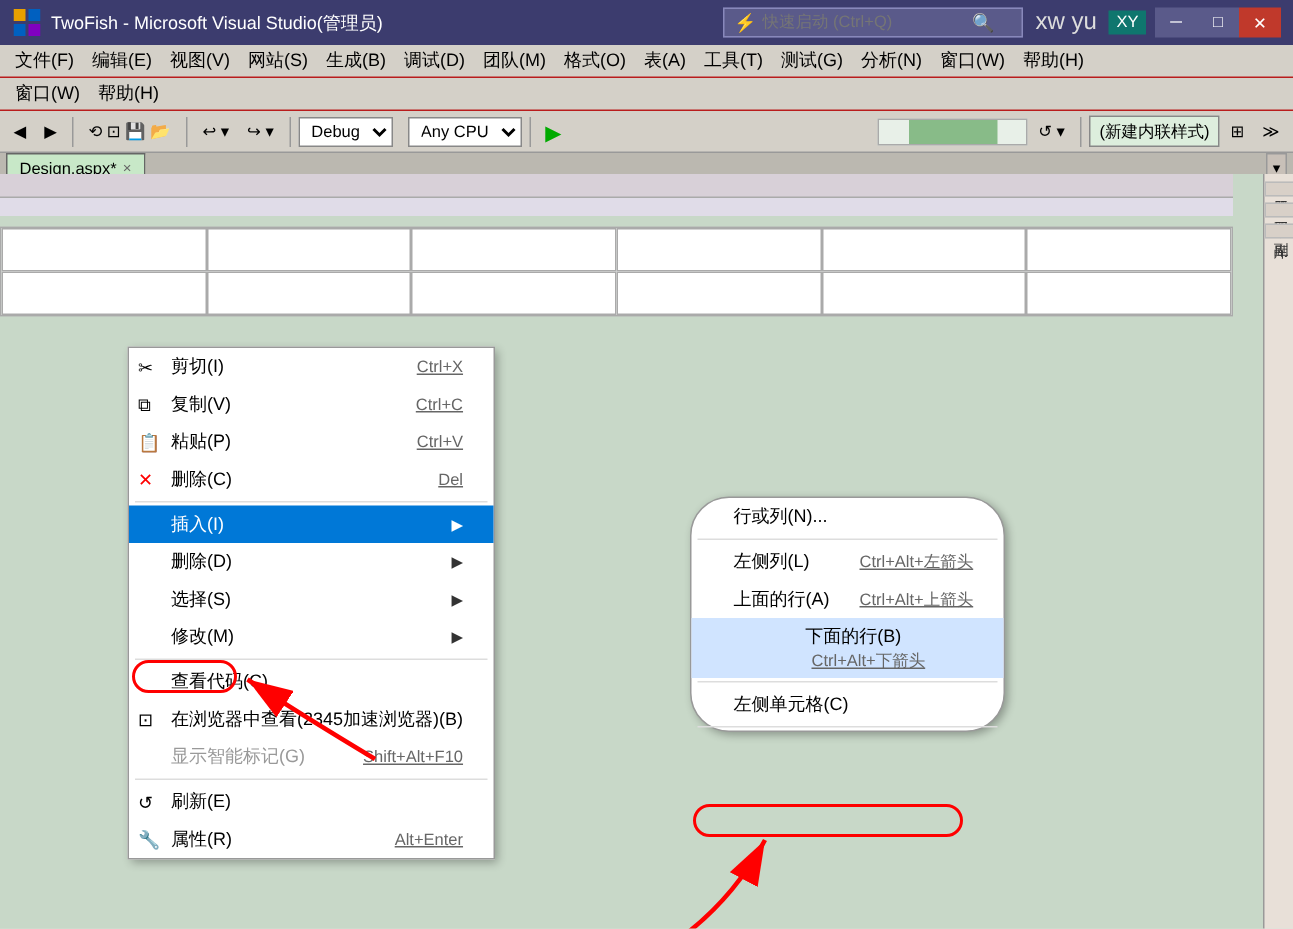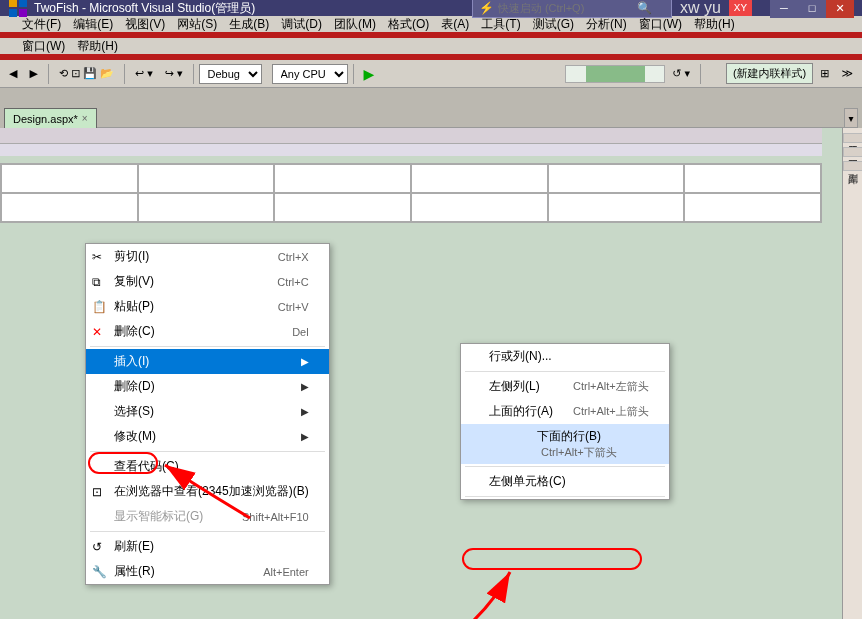--- a/index.html
+++ b/index.html
@@ -8,21 +8,21 @@
       height: 619px;
       font-family: 'Microsoft YaHei', SimSun, sans-serif;
       font-size: 12px;
       background: #f0f0f0;
       overflow: hidden;
       position: relative;
     }
 
     
     .title-bar {
-      height: 16px;
+      height: 30px;
       background: #3c3c6e;
       display: flex;
       align-items: center;
       padding: 0 8px;
       color: white;
       font-size: 12px;
     }
     .title-bar-logo {
       width: 20px;
       height: 20px;
@@ -68,24 +68,24 @@
     .title-bar-user {
       color: #ddd;
       font-size: 16px;
       margin-right: 8px;
     }
 
     
     .menu-bar {
       height: 22px;
       background: #d4d0c8;
-      border-bottom: 6px solid #b91c1c;
-      display: flex;
-      align-items: center;
-      padding: 0 16px;
+      border-bottom: 1px solid #b91c1c;
+      display: flex;
+      align-items: flex-end;
+      padding: 0 4px;
     }
     .menu-item {
       padding: 2px 6px;
       font-size: 12px;
       color: #000;
       cursor: pointer;
       white-space: nowrap;
     }
 
     
@@ -120,29 +120,27 @@
     .play-btn {
       color: #00aa00;
       font-size: 14px;
     }
     .new-window-btn {
       background: #ddeedd;
       border: 1px solid #888;
       padding: 2px 6px;
       font-size: 11px;
       cursor: pointer;
-      margin-left: 20px;
     }
 
     
     .tab-bar {
-      height: 40px;
+      height: 14px;
       background: #bbb8b0;
       display: flex;
-      align-items: flex-end;
       padding: 0 4px;
     }
     .tab {
       height: 20px;
       background: #f5f5f5;
       border: 1px solid #999;
       border-bottom: none;
       padding: 0 8px;
       display: flex;
       align-items: center;
@@ -222,20 +220,21 @@
     }
     .context-menu-sep {
       height: 1px;
       background: #ddd;
       margin: 2px 4px;
     }
     .context-menu-shortcut {
       margin-left: 20px;
       color: #666;
       font-size: 11px;
+      text-decoration: underline;
     }
     .context-menu-arrow {
       font-size: 10px;
       color: #333;
     }
     .context-menu-icon {
       position: absolute;
       left: 6px;
       font-size: 12px;
     }
@@ -283,21 +282,21 @@
       <rect x="10" y="10" width="8" height="8" fill="#8000c0"></rect>
     </svg>
   </div>
   <span class="title-bar-title">TwoFish - Microsoft Visual Studio(管理员)</span>
   <div class="title-bar-search">
     <span style="color:#aaa;margin-right:4px;">⚡</span>
     <input type="text" placeholder="快速启动 (Ctrl+Q)" style="">
     <span style="color:#aaa;">🔍</span>
   </div>
   <span class="title-bar-user">xw yu</span>
-  <div style="background:#ef4444;color:white;padding:2px 5px;font-size:11px;margin-right:18px;font-family:Liberation Mono, monospace;">XY</div>
+  <div style="background:#0f766e;color:white;padding:2px 5px;font-size:11px;margin-right:6px;">XY</div>
   <button class="title-btn">─</button>
   <button class="title-btn">□</button>
   <button class="title-btn close">✕</button>
 </div>
 
 <div class="menu-bar">
   <div class="menu-item">文件(F)</div>
   <div class="menu-item">编辑(E)</div>
   <div class="menu-item">视图(V)</div>
   <div class="menu-item">网站(S)</div>
@@ -438,21 +437,21 @@
         <span class="context-menu-icon">↺</span>
         <span>刷新(E)</span>
       </div>
       <div class="context-menu-item">
         <span class="context-menu-icon">🔧</span>
         <span>属性(R)</span>
         <span class="context-menu-shortcut">Alt+Enter</span>
       </div>
     </div>
 
-    <div class="sub-context-menu" style="left:460px;top:215px;">
+    <div class="sub-context-menu" style="left:460px;top:215px;border-radius:26px;">
       <div class="context-menu-item">
         <span>行或列(N)...</span>
       </div>
       <div class="context-menu-sep"></div>
       <div class="context-menu-item">
         <span>左侧列(L)</span>
         <span class="context-menu-shortcut">Ctrl+Alt+左箭头</span>
       </div>
       <div class="context-menu-item">
         <span>上面的行(A)</span>

